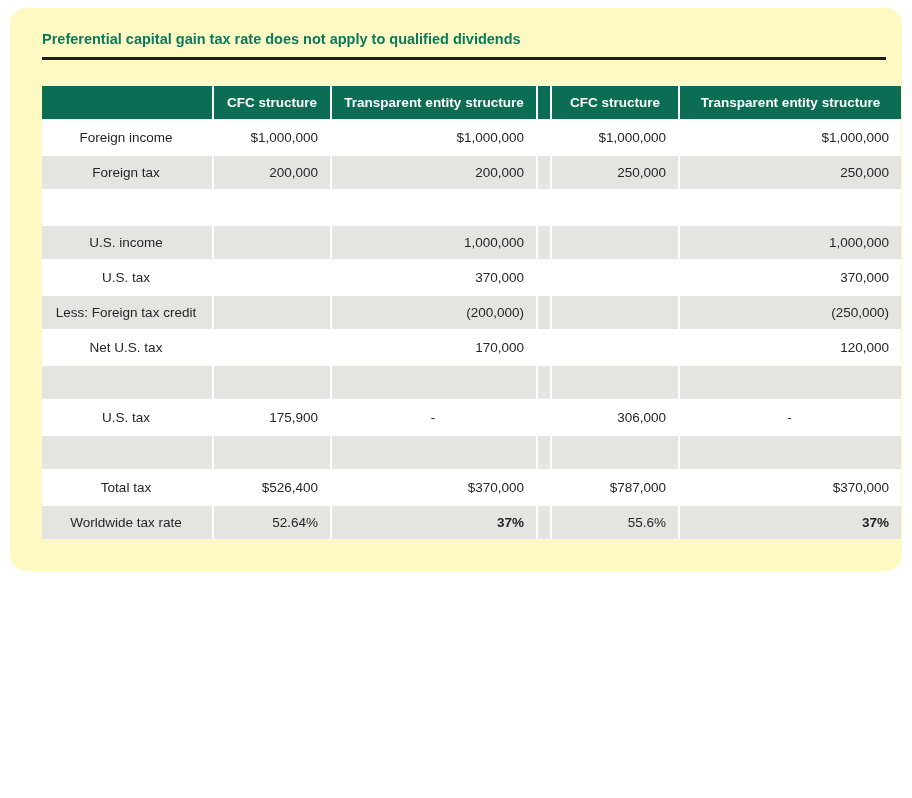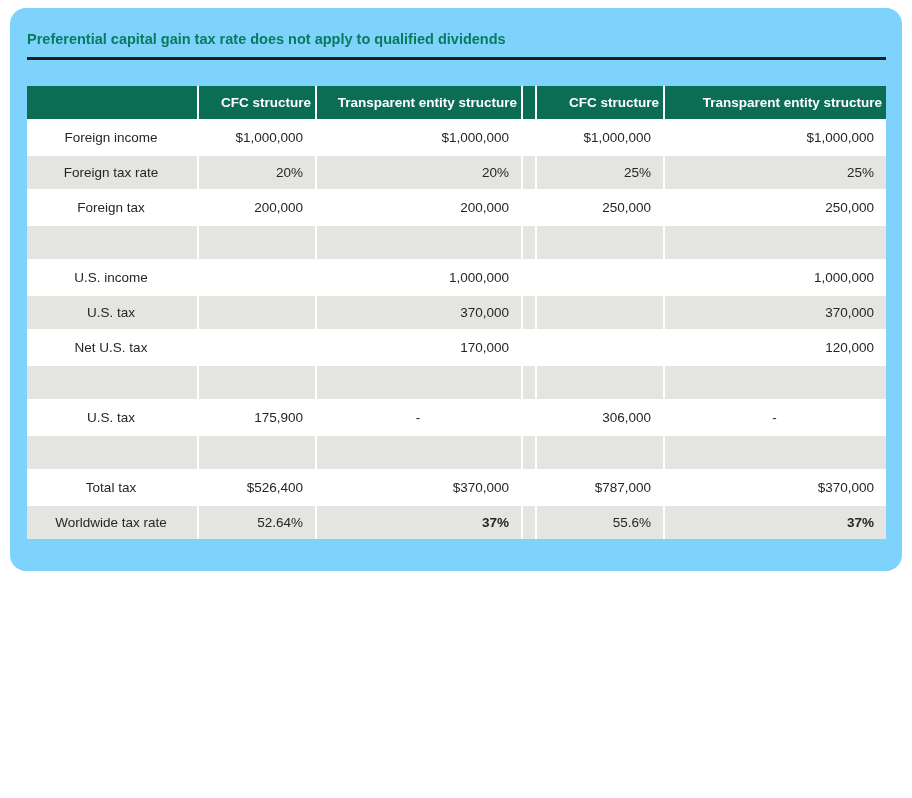--- a/index.html
+++ b/index.html
@@ -11,24 +11,24 @@
   .page {
     width: 912px;
     height: 798px;
     background: #ffffff;
     box-sizing: border-box;
     padding-top: 8px;
   }
   .card {
     width: 892px;
     margin: 0 auto;
-    background: #7dd3fc;
+    background: #fef9c3;
     border-radius: 16px;
     box-sizing: border-box;
-    padding: 22px 16px 32px 17px;
+    padding: 22px 16px 32px 32px;
   }
   .title {
     font-size: 14.5px;
     font-weight: bold;
     color: #0a7a5f;
     line-height: 18px;
     margin: 0 0 9px 0;
   }
   .rule {
     height: 3px;
@@ -53,21 +53,21 @@
   }
   table.tax tr > *:first-child { border-left: 0; }
   table.tax tr > *:last-child { border-right: 0; }
   table.tax thead tr > * { border-top: 0; }
   table.tax tbody tr:last-child > td { border-bottom: 0; }
 
   table.tax thead th {
     background: #0b6e54;
     color: #ffffff;
     font-weight: bold;
-    text-align: right;
+    text-align: center;
     padding: 0 4px;
   }
   table.tax tbody tr { background: #ffffff; }
   table.tax tbody tr:nth-child(even) { background: #e4e4e1; }
   table.tax tbody tr.footnote-row { background: #ffffff; }
 
   td.row-label { text-align: center; }
   td.val { text-align: right; }
   td.val.center { text-align: center; }
   td.val.bold { font-weight: bold; }
@@ -108,28 +108,20 @@
       <tbody id="table-body">
           <tr>
             <td class="row-label">Foreign income</td>
             <td class="val">$1,000,000</td>
             <td class="val">$1,000,000</td>
             <td class="spacer"></td>
             <td class="val">$1,000,000</td>
             <td class="val">$1,000,000</td>
           </tr>
           <tr>
-            <td class="row-label">Foreign tax rate</td>
-            <td class="val">20%</td>
-            <td class="val">20%</td>
-            <td class="spacer"></td>
-            <td class="val">25%</td>
-            <td class="val">25%</td>
-          </tr>
-          <tr>
             <td class="row-label">Foreign tax</td>
             <td class="val">200,000</td>
             <td class="val">200,000</td>
             <td class="spacer"></td>
             <td class="val">250,000</td>
             <td class="val">250,000</td>
           </tr>
           <tr>
             <td class="row-label"></td>
             <td class="val"></td>
@@ -146,20 +138,28 @@
             <td class="val"></td>
             <td class="val">1,000,000</td>
           </tr>
           <tr>
             <td class="row-label">U.S. tax</td>
             <td class="val"></td>
             <td class="val">370,000</td>
             <td class="spacer"></td>
             <td class="val"></td>
             <td class="val">370,000</td>
+          </tr>
+          <tr>
+            <td class="row-label">Less: Foreign tax credit</td>
+            <td class="val"></td>
+            <td class="val">(200,000)</td>
+            <td class="spacer"></td>
+            <td class="val"></td>
+            <td class="val">(250,000)</td>
           </tr>
           <tr>
             <td class="row-label">Net U.S. tax</td>
             <td class="val"></td>
             <td class="val">170,000</td>
             <td class="spacer"></td>
             <td class="val"></td>
             <td class="val">120,000</td>
           </tr>
           <tr>

